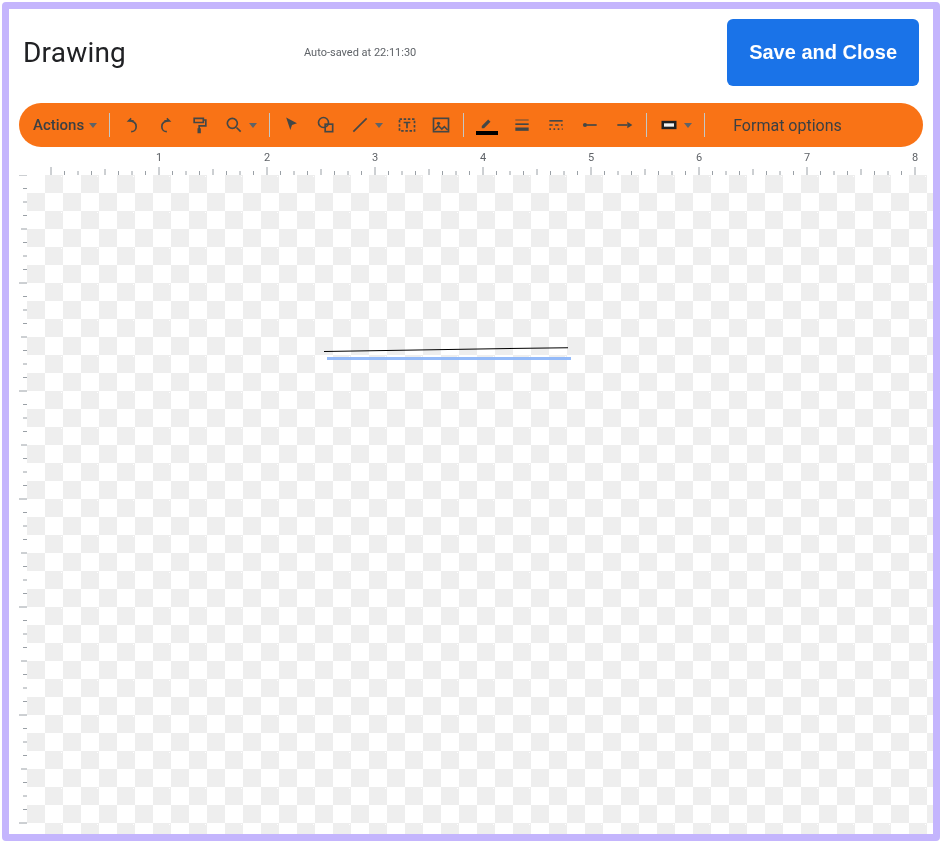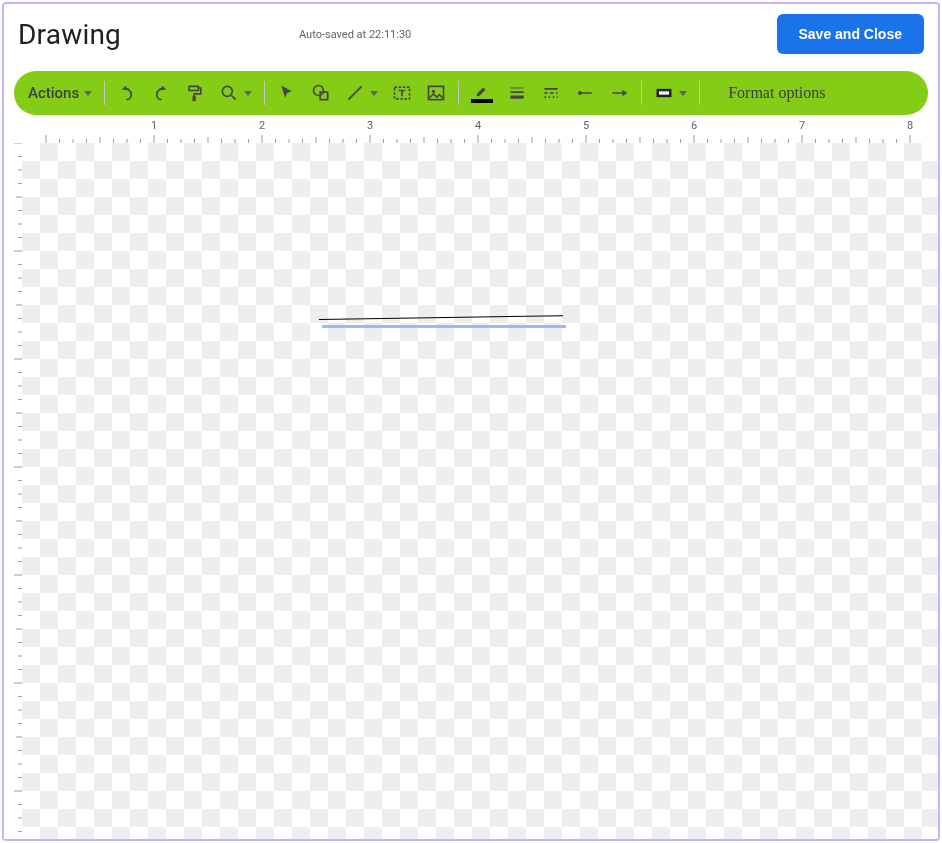--- a/index.html
+++ b/index.html
@@ -7,21 +7,21 @@
     margin: 0; padding: 0;
     width: 942px; height: 843px;
     font-family: "Google Sans", Roboto, Arial, sans-serif;
     color: #202124;
     background: #fff;
     overflow: hidden;
   }
   .dialog {
     width: 938px; height: 839px;
     margin: 2px;
-    border: 2px solid #c4b5fd;
+    border: 7px solid #c4b5fd;
     border-radius: 4px;
     background: #fff;
     display: flex;
     flex-direction: column;
     overflow: hidden;
   }
   .header {
     display: flex;
     align-items: center;
     padding: 10px 14px 6px 14px;
@@ -38,28 +38,28 @@
     color: #5f6368;
     margin-left: 150px;
     flex: 0 1 auto;
   }
   .header-spacer { flex: 1; }
   .save-btn {
     background: #1a73e8;
     color: #fff;
     border: none;
     border-radius: 6px;
-    font-size: 14px;
+    font-size: 20px;
     font-weight: 600;
-    padding: 12px 22px;
+    padding: 22px 22px;
     cursor: pointer;
   }
   .toolbar-wrap { padding: 11px 10px 2px 10px; }
   .toolbar {
-    background: #84cc16;
+    background: #f97316;
     border-radius: 24px;
     height: 44px;
     display: flex;
     align-items: center;
     padding: 0 8px;
     gap: 2px;
   }
   .tbtn {
     height: 34px;
     min-width: 32px;
@@ -87,21 +87,21 @@
     border-top: 5px solid #5f6368;
     display: inline-block;
   }
   .format-options {
     margin-left: 12px;
     font-size: 16px;
     color: #3c4043;
     cursor: pointer;
     padding: 0 10px;
     height: 34px;
-    display: flex; align-items: center; font-family: Liberation Serif, serif;
+    display: flex; align-items: center;
   }
   
   .ruler-area { position: relative; height: 26px; }
   .hruler {
     position: absolute; left: 18px; right: 0; top: 0; height: 26px;
     background: #fff;
   }
   .hruler .num {
     position: absolute; top: 2px;
     font-size: 11px; color: #5f6368;

